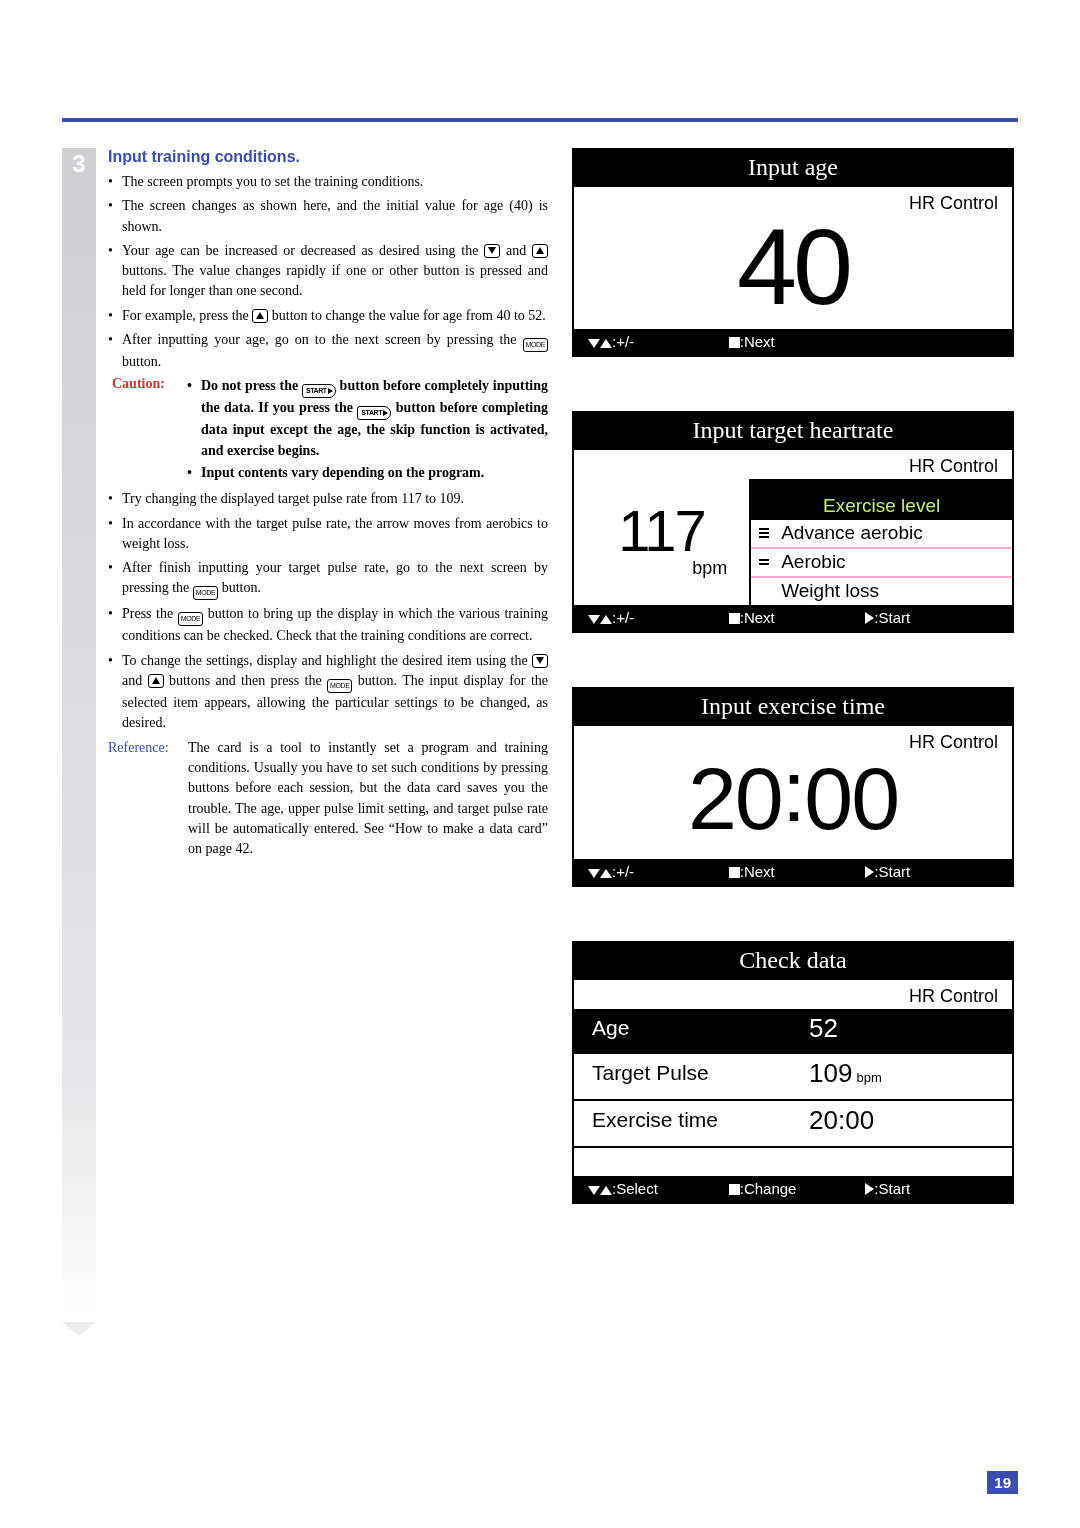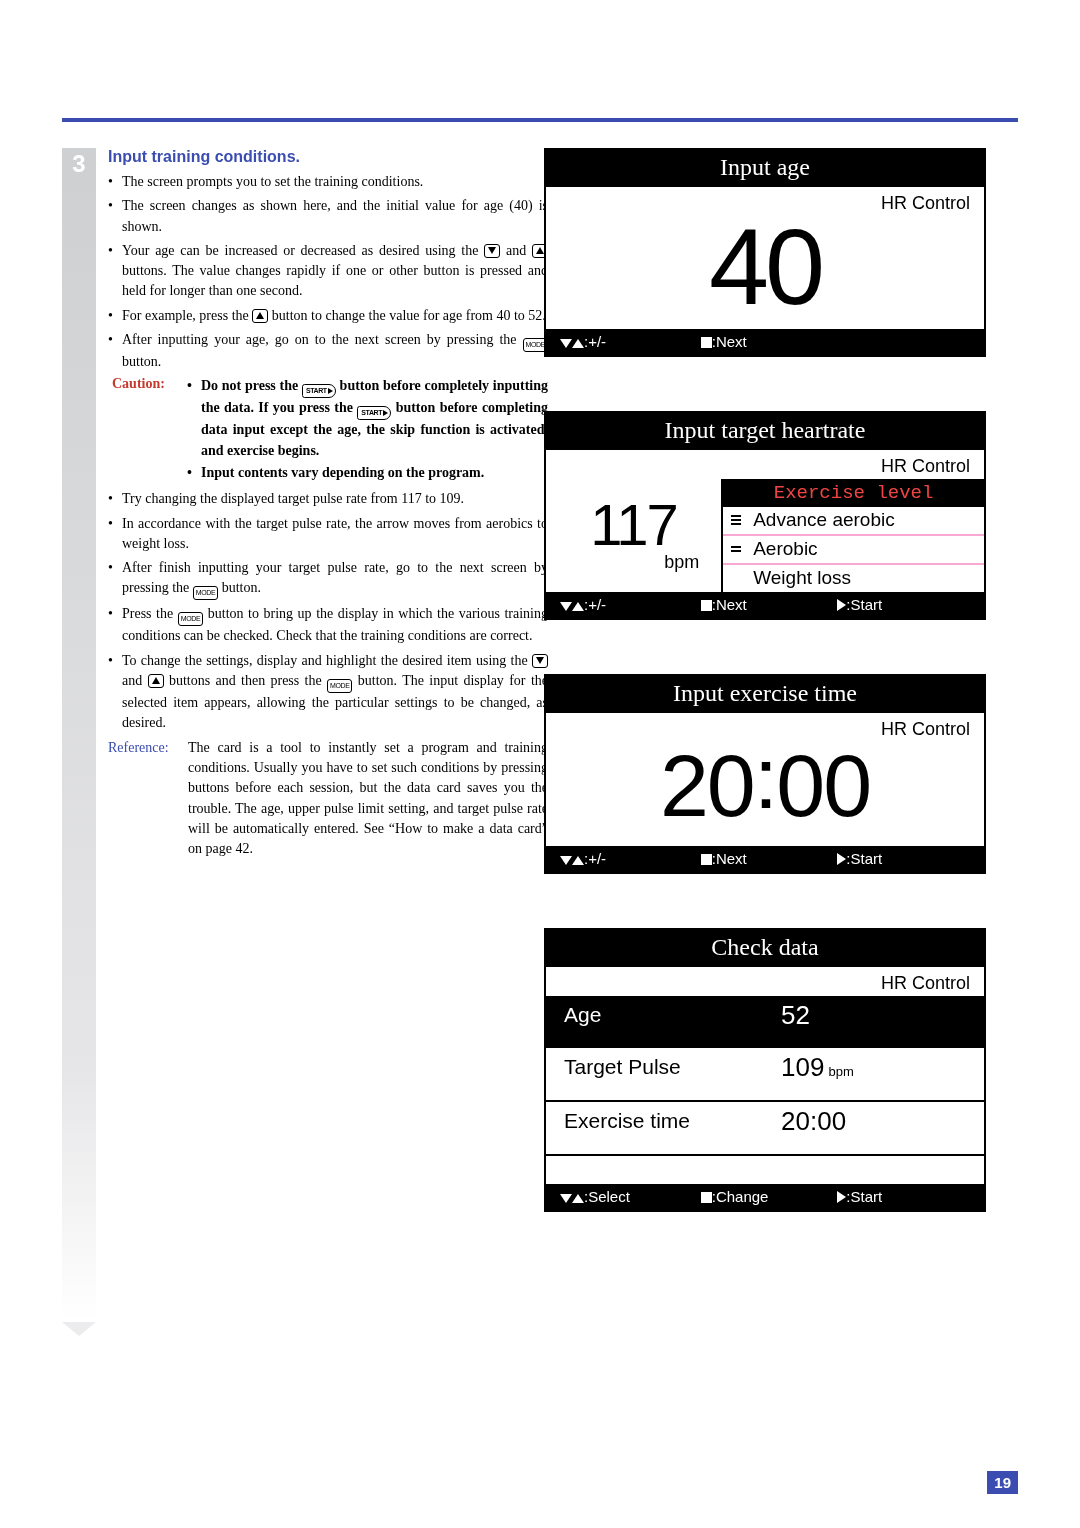--- a/index.html
+++ b/index.html
@@ -145,21 +145,21 @@
   .reference {
     display:flex; gap:6px; margin-top:2px;
     line-height:1.45; text-align:justify;
   }
   .reference .ref-label { flex:0 0 74px; color:#3b4db0; }
   .reference .ref-body { flex:1; }
 
   
   .rightcol {
     position: absolute;
-    left: 544px; top: 148px; width: 442px;
+    left: 572px; top: 148px; width: 442px;
   }
   .screen {
     border: 2px solid #000;
     margin-bottom: 54px;
     font-family: Arial, Helvetica, sans-serif;
     background:#fff;
   }
   .screen .titlebar {
     background:#000; color:#fff;
     font-family: Georgia, 'Times New Roman', serif;
@@ -199,43 +199,43 @@
   .hr-body { display:flex; }
   .hr-left {
     flex:0 0 40%;
     display:flex; flex-direction:column; align-items:center; justify-content:center;
     padding: 6px 0 8px 0;
   }
   .hr-value { font-size: 58px; line-height:1; letter-spacing:-2px; }
   .hr-unit { font-size: 18px; margin-top:-2px; align-self:flex-end; margin-right:22px;}
   .hr-right { flex:1; border-left:2px solid #000; }
   .hr-right .exhdr {
-    background:#000; color:#ef4444; text-align:center;
-    font-size:19px; padding:3px 0 3px 0;font-family:Liberation Mono, monospace;
+    background:#000; color:#bef264; text-align:center;
+    font-size:19px; padding:16px 0 3px 0;
   }
   .hr-right .row {
     border-top:2px solid #f9a8d4;
     display:flex; align-items:center;
     padding:2px 6px 3px 8px;
     font-size:19px;
   }
   .hr-right .row.first { border-top:none; }
   .arrow-col { width:22px; display:flex; flex-direction:column; gap:2px; }
   .dash { width:10px; height:2px; background:#000; }
 
   
   .time-body { display:flex; justify-content:center; padding: 0 0 16px 0; }
   .time-value { font-size: 88px; letter-spacing:-2px; line-height:1; }
   .time-value .colon { position:relative; top:-8px; }
 
   
   .cd-body { }
   .cd-row {
     display:flex; align-items:center;
-    padding: 4px 18px 17px 18px;
+    padding: 4px 18px 10px 18px;
     font-size: 21px;
     border-bottom: 2px solid #000;
   }
   .cd-row.selected { background:#000; color:#fff; border-bottom:none; }
   .cd-row .lab { flex:0 0 54%; }
   .cd-row .val { flex:1; font-size:26px; letter-spacing:0px; }
   .cd-row .unit { font-size:13px; margin-left:4px; }
   .cd-row.blank { border-bottom:none; height:28px; }
 
   

